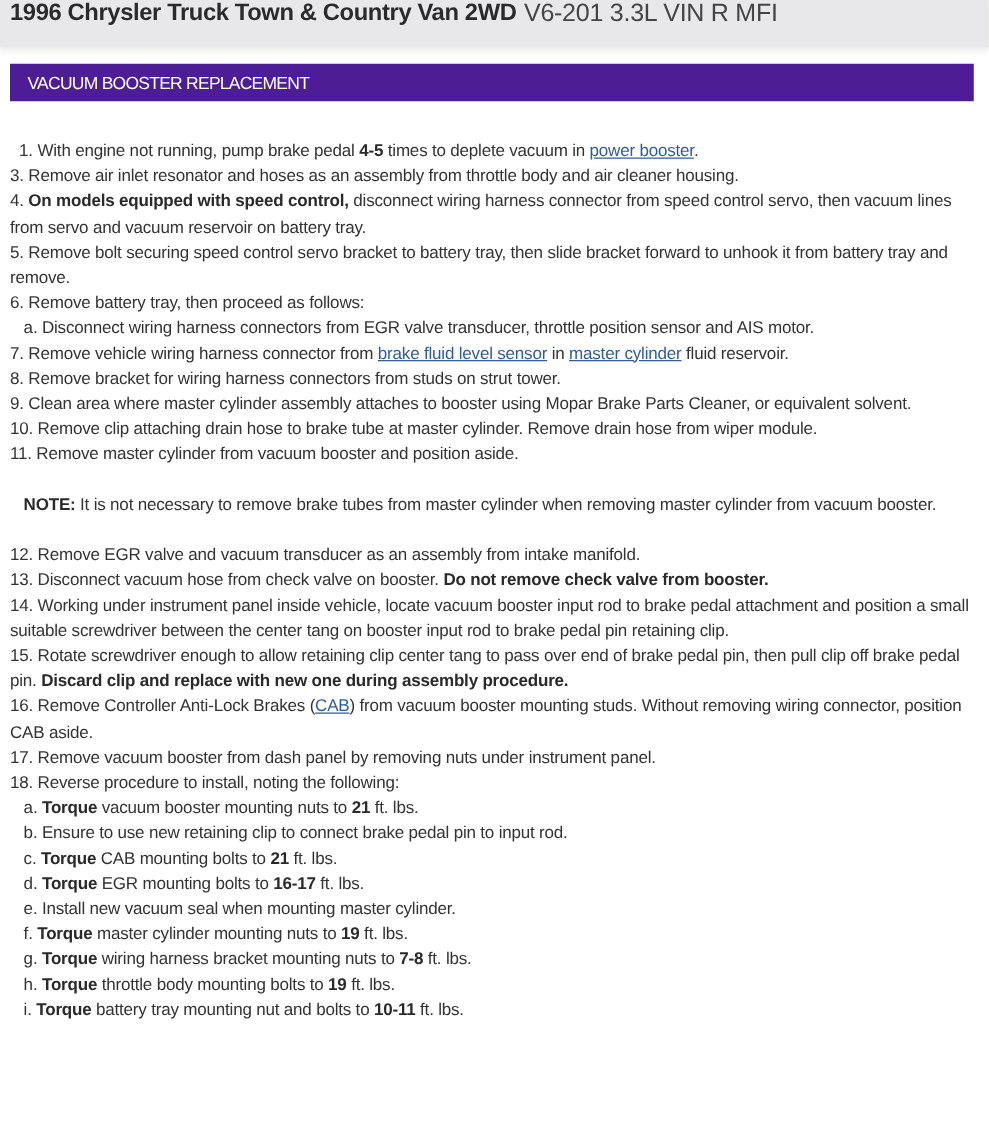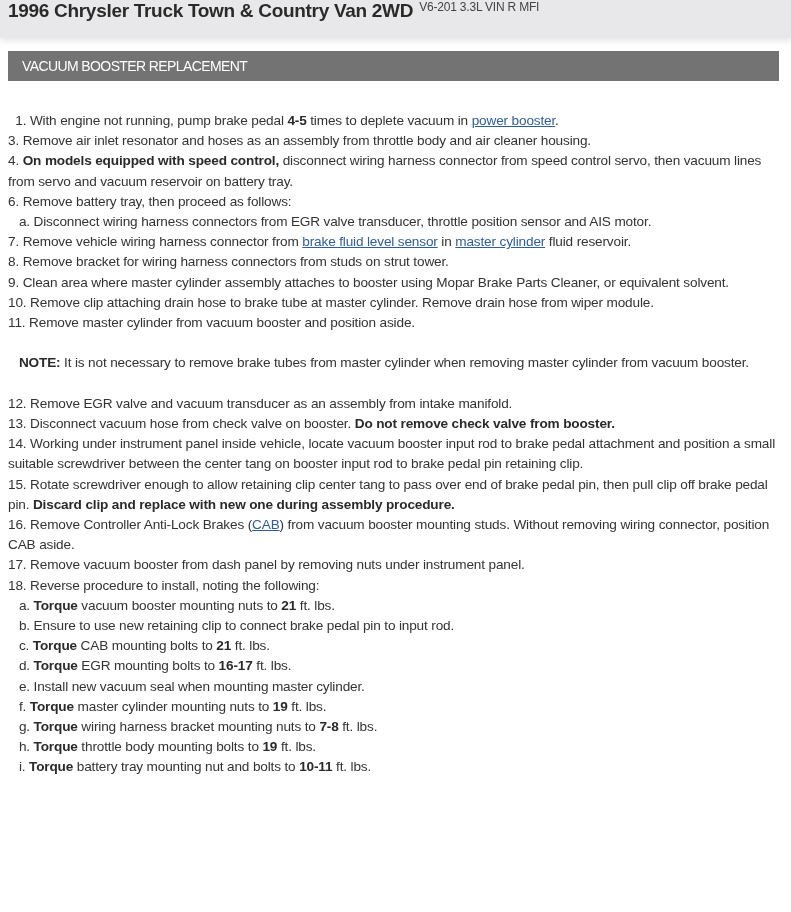--- a/index.html
+++ b/index.html
@@ -4,24 +4,24 @@
 <style>
   html, body { margin: 0; padding: 0; background: #ffffff; }
   body { width: 791px; height: 912px; overflow: hidden; font-family: "Liberation Sans", sans-serif; color: #333333; }
   .topbar {
     height: 38px; background: #e8e8ea;
     box-shadow: 0 3px 6px rgba(0,0,0,0.10);
     display: flex; padding-left: 8px;
     position: relative; z-index: 2;
   }
   .title-main { font-size: 19px; font-weight: bold; color: #2a2a2a; letter-spacing: -0.3px; }
-  .title-sub { font-size: 12px; color: #444; margin-left: 6px; letter-spacing: -0.2px; }
+  .title-sub { font-size: 20px; color: #444; margin-left: 6px; letter-spacing: -0.2px; }
   .banner {
     position: absolute; left: 8px; top: 51px; width: 771px; height: 30px;
-    background: #737373; display: flex; align-items: center; padding-left: 14px; box-sizing: border-box;
+    background: #4c1d95; display: flex; align-items: center; padding-left: 14px; box-sizing: border-box;
   }
   .banner span { color: #ffffff; font-size: 14px; letter-spacing: -0.6px; }
   .content {
     position: absolute; left: 8px; top: 111px; width: 772px;
     font-size: 13.6px; line-height: 20.2px; color: #333333; letter-spacing: -0.15px;
   }
   .content p { margin: 0; }
   .content .gap { height: 20.2px; }
   .link { color: #2f5d9a; cursor: pointer; text-decoration: underline; }
   b { color: #2a2a2a; }
@@ -35,20 +35,21 @@
 </div>
 
 <div class="banner">
   <span>VACUUM BOOSTER REPLACEMENT</span>
 </div>
 
 <div class="content">
   <p>&nbsp;<span> 1. </span><span>With engine not running, pump brake pedal </span><b>4-5</b><span> times to deplete vacuum in </span><span class="link">power booster</span><span>.</span></p>
   <p> 3. Remove air inlet resonator and hoses as an assembly from throttle body and air cleaner housing.</p>
   <p><span> 4. </span><b>On models equipped with speed control,</b><span> disconnect wiring harness connector from speed control servo, then vacuum lines from servo and vacuum reservoir on battery tray.</span></p>
+  <p> 5. Remove bolt securing speed control servo bracket to battery tray, then slide bracket forward to unhook it from battery tray and remove.</p>
   <p> 6. Remove battery tray, then proceed as follows:</p>
   <p>&nbsp;&nbsp;&nbsp;<span>a. Disconnect wiring harness connectors from EGR valve transducer, throttle position sensor and AIS motor.</span></p>
   <p><span> 7. </span><span>Remove vehicle wiring harness connector from </span><span class="link">brake fluid level sensor</span><span> in </span><span class="link">master cylinder</span><span> fluid reservoir.</span></p>
   <p> 8. Remove bracket for wiring harness connectors from studs on strut tower.</p>
   <p> 9. Clean area where master cylinder assembly attaches to booster using Mopar Brake Parts Cleaner, or equivalent solvent.</p>
   <p>10. Remove clip attaching drain hose to brake tube at master cylinder. Remove drain hose from wiper module.</p>
   <p>11. Remove master cylinder from vacuum booster and position aside.</p>
   <div class="gap"></div>
   <p>&nbsp;&nbsp;&nbsp;<b>NOTE:</b><span> It is not necessary to remove brake tubes from master cylinder when removing master cylinder from vacuum booster.</span></p>
   <div class="gap"></div>

